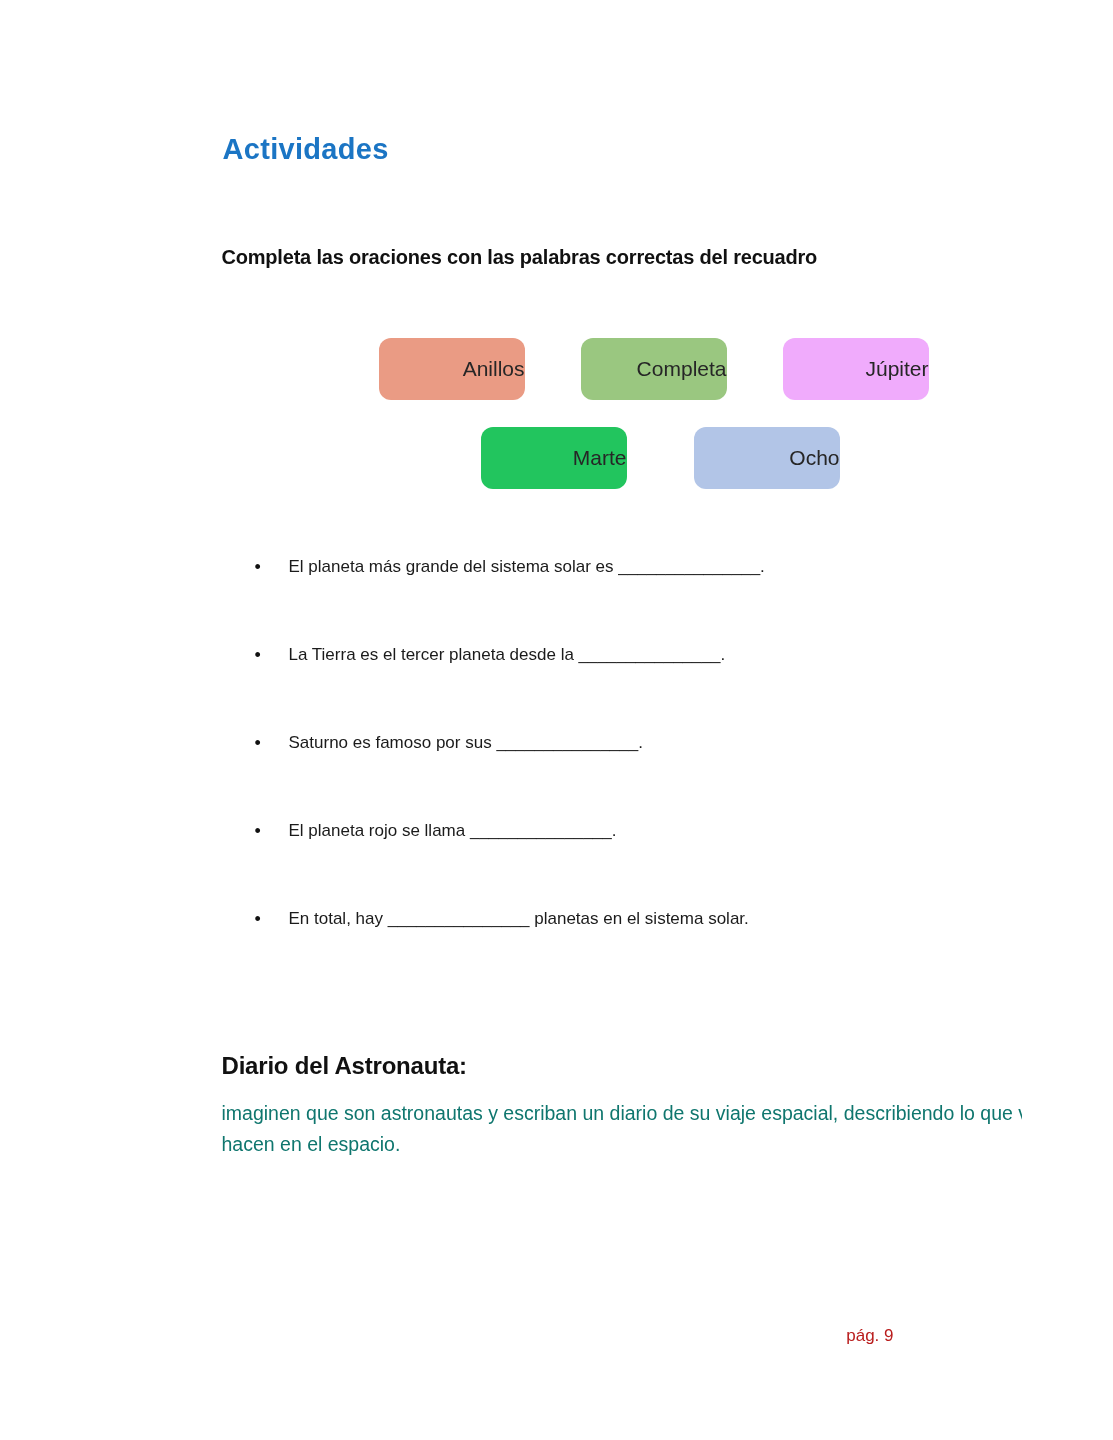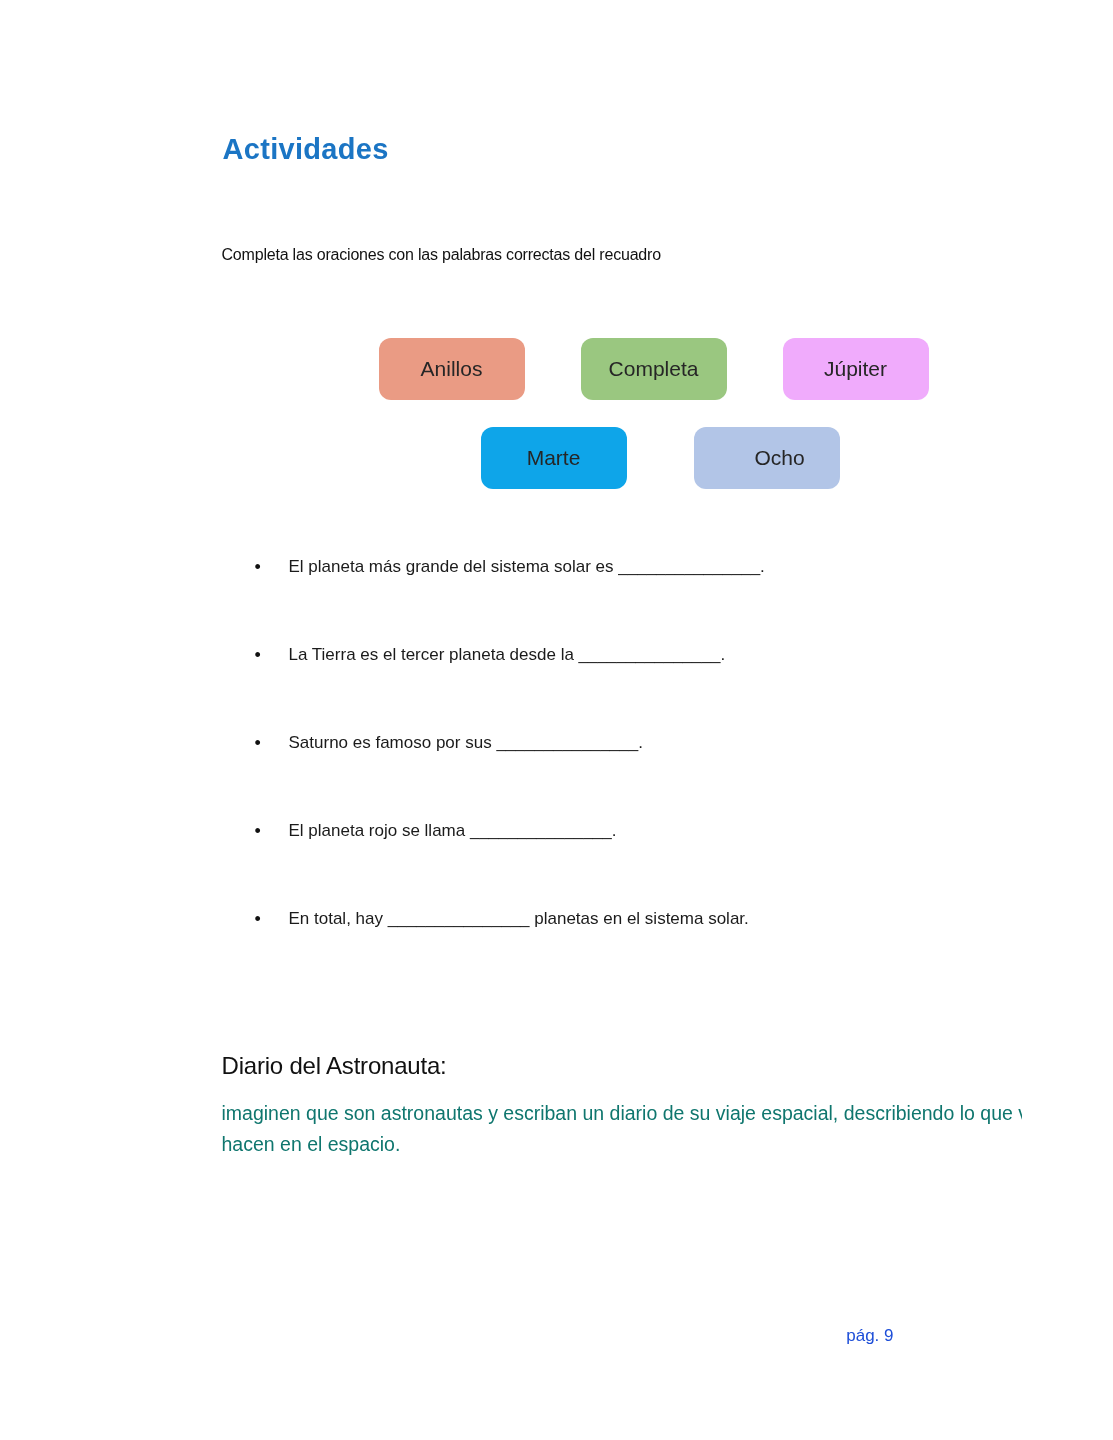--- a/index.html
+++ b/index.html
@@ -19,39 +19,39 @@
     left: 131px;
     top: 133px;
     font-size: 29px;
     font-weight: 700;
     letter-spacing: 0.3px;
   }
   .activity-heading {
     position: absolute;
     left: 130px;
     top: 246px;
-    font-size: 16px;
-    font-weight: 400;
+    font-size: 20px;
+    font-weight: 700;
     color: #111111;
     letter-spacing: -0.2px;
     white-space: nowrap;
   }
   .word-box-row {
     position: absolute;
     display: flex;
   }
   .word-box-row.row1 { left: 287px; top: 338px; gap: 56px; }
   .word-box-row.row2 { left: 389px; top: 427px; gap: 67px; }
   .word-box {
     width: 146px;
     height: 62px;
     border-radius: 12px;
     display: flex;
     align-items: center;
-    justify-content: center;
+    justify-content: flex-end;
   }
   .word-box-label {
     font-size: 21px;
     color: #262626;
   }
   .sentence-list {
     position: absolute;
     left: 163px;
     top: 555px;
     list-style: none;
@@ -71,39 +71,39 @@
   .sentence-text {
     font-size: 17px;
     color: #1b1b1b;
     white-space: nowrap;
   }
   .diary-heading {
     position: absolute;
     left: 130px;
     top: 1052px;
     font-size: 24px;
-    font-weight: 400;
+    font-weight: 700;
     color: #111111;
     letter-spacing: -0.2px;
   }
   .diary-body {
     position: absolute;
     left: 130px;
     top: 1098px;
     width: 885px;
     font-size: 19.5px;
     line-height: 31px;
     color: #0f766e;
   }
   .page-number {
     position: absolute;
     right: 128px;
     top: 1326px;
     font-size: 17px;
-    color: #1d4ed8;
+    color: #b91c1c;
   }
 </style>
 </head>
 <body>
 
 <div class="page">
 
   <h1 class="doc-title" style="color: rgb(27, 117, 196);">Actividades</h1>
 
   <h2 class="activity-heading">Completa las oraciones con las palabras correctas del recuadro</h2>
@@ -114,21 +114,21 @@
     </div>
     <div class="word-box" style="background-color: rgb(154, 199, 128);">
       <span class="word-box-label">Completa</span>
     </div>
     <div class="word-box" style="background-color: #f0abfc;">
       <span class="word-box-label">Júpiter</span>
     </div>
   </div>
 
   <div class="word-box-row row2">
-    <div class="word-box" style="background-color: #0ea5e9;">
+    <div class="word-box" style="background-color: #22c55e;">
       <span class="word-box-label">Marte</span>
     </div>
     <div class="word-box" style="background-color: rgb(178, 197, 231); padding-left: 26px;">
       <span class="word-box-label">Ocho</span>
     </div>
   </div>
 
   <ul class="sentence-list">
     <li class="sentence">
       <span class="bullet">•</span>

